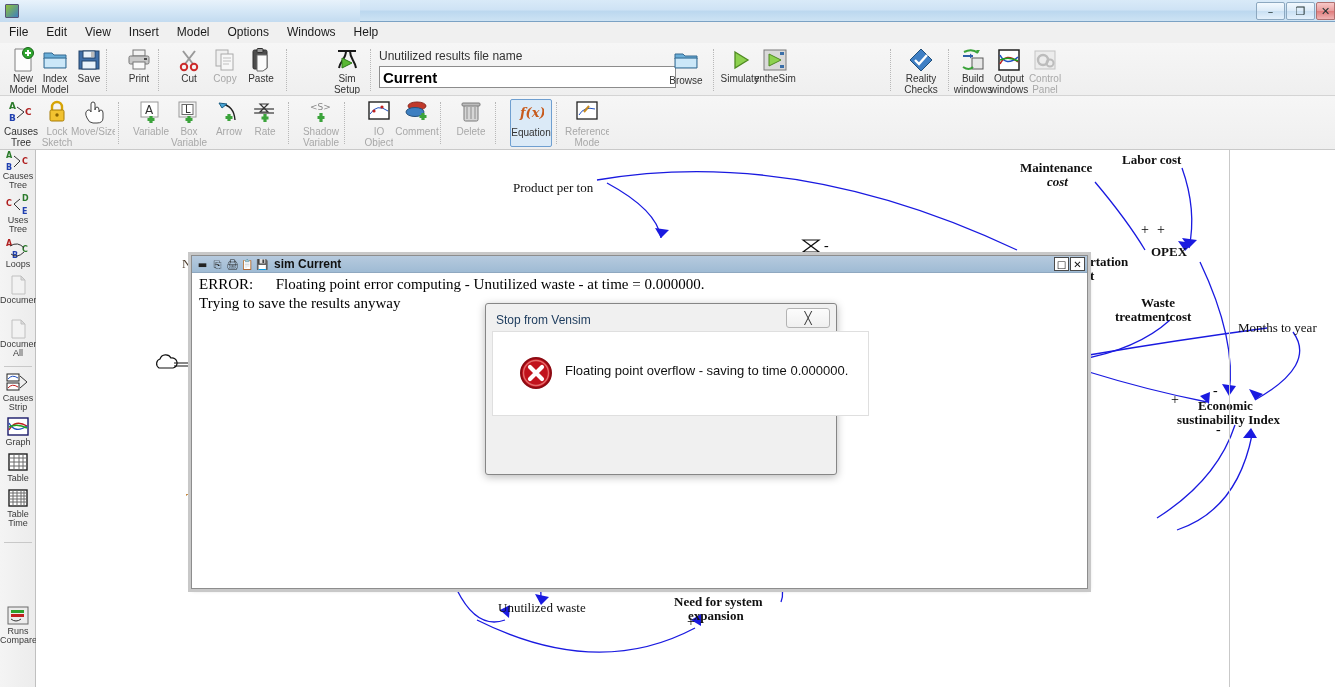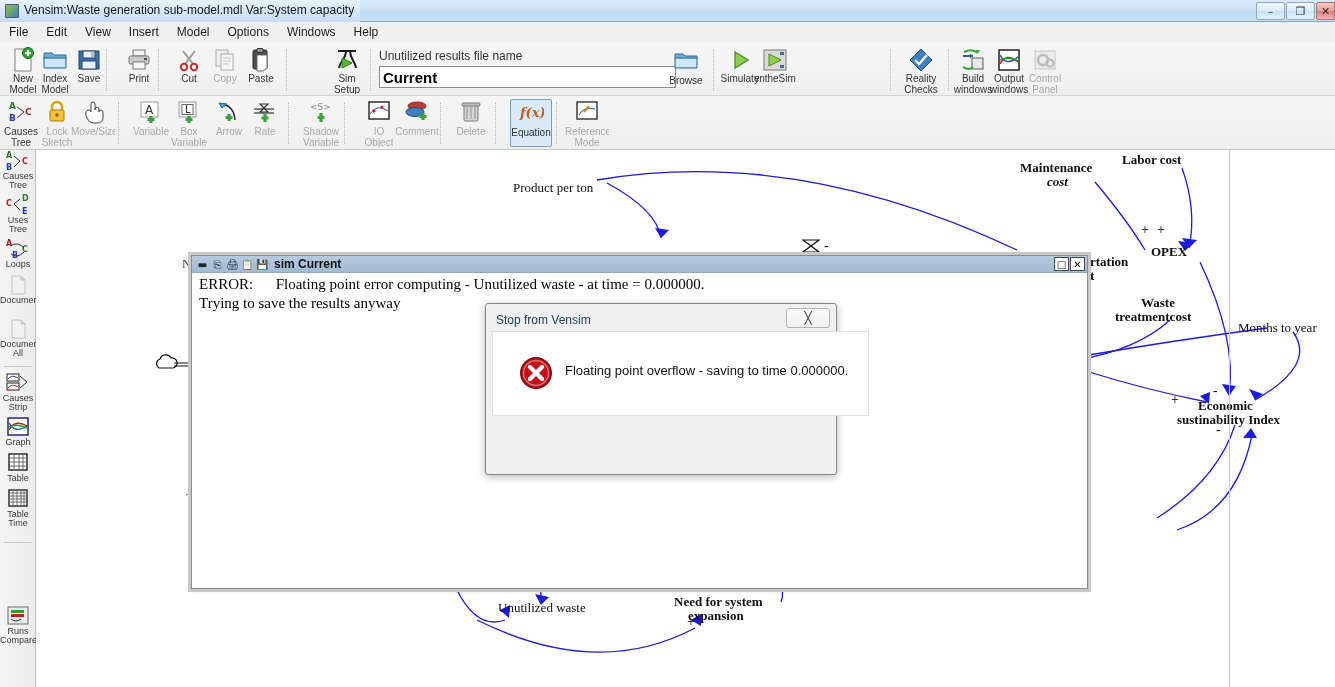--- a/index.html
+++ b/index.html
@@ -217,21 +217,20 @@
 <div id="bg-tab-ico"></div>
 <div id="bg-tab-txt"></div>
 <div id="bg-tab2"></div>
 <div id="bg-pink1"></div>
 <div id="bg-pink2"></div>
 <div id="bg-line"></div>
 
 <div id="titlebar">
   <div id="titlebar-fade"></div>
   <div id="app-icon"></div>
-  <div id="title-text">Vensim:Waste generation sub-model.mdl Var:System capacity</div>
   <div class="wbtn" id="wmin">
     <span class="wglyph">–</span>
   </div>
   <div class="wbtn" id="wmax">
     <span class="wglyph">❐</span>
   </div>
   <div class="wbtn" id="wclose">
     <span class="wglyph">✕</span>
   </div>
 </div>

